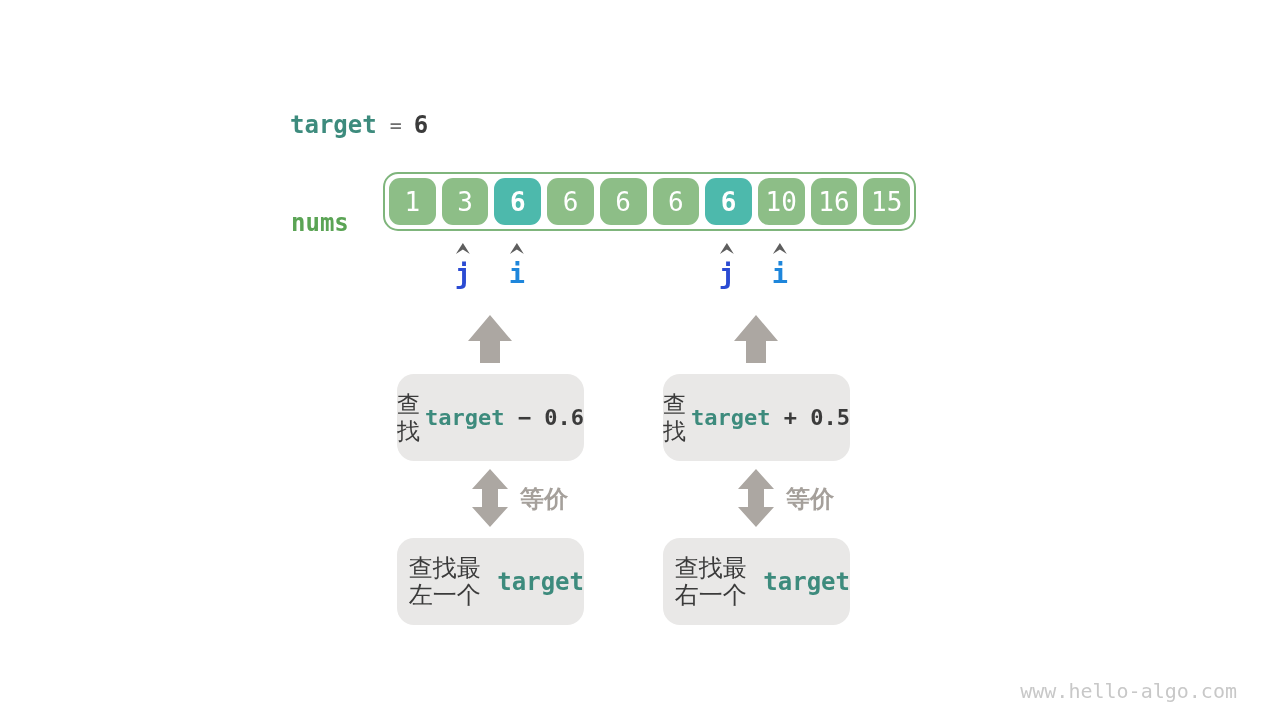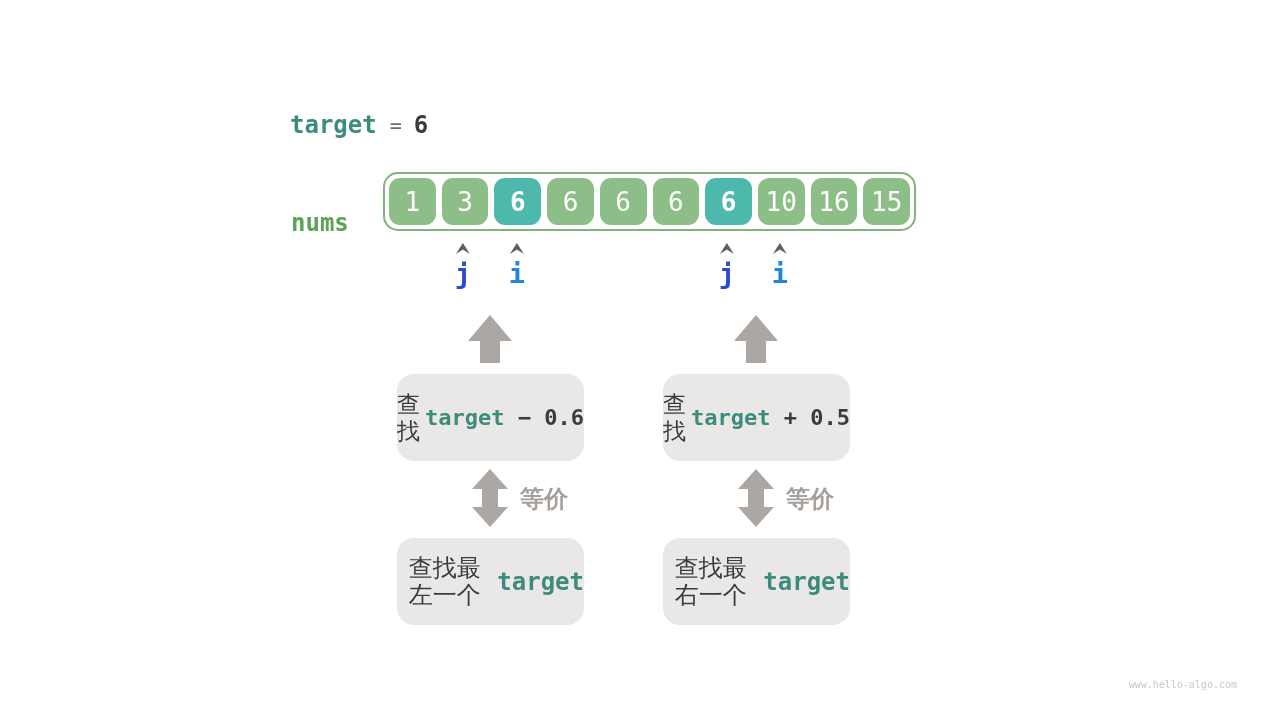--- a/index.html
+++ b/index.html
@@ -87,21 +87,21 @@
 
   
   .equiv-arrow{position:absolute;top:469px;width:36px;height:58px;}
   .equiv-arrow.left{left:472px;} .equiv-arrow.right{left:738px;}
   .equiv-label{position:absolute;top:483px;font-size:24px;font-weight:bold;color:var(--equiv-gray);}
   .equiv-label.left{left:520px;} .equiv-label.right{left:786px;}
 
   
   .watermark{
     position:absolute;right:43px;top:679px;
-    font-family:"DejaVu Sans Mono",monospace;font-size:10px;color:var(--watermark-gray);
+    font-family:"DejaVu Sans Mono",monospace;font-size:20px;color:var(--watermark-gray);
   }
 </style>
 </head>
 <body>
 
 <div class="canvas">
 
   <div class="title mono">
     <span class="code">target</span><span class="eq">=</span><span class="val">6</span>
   </div>

